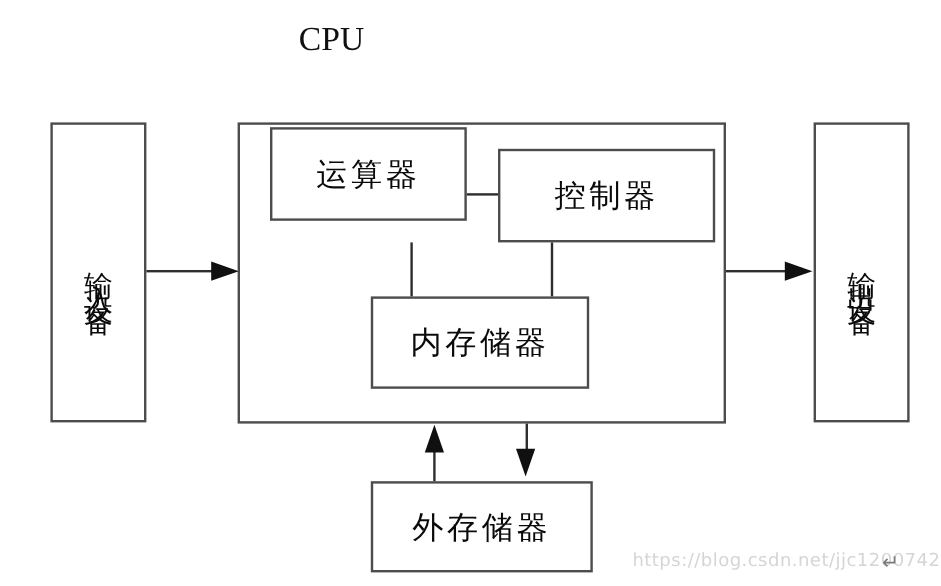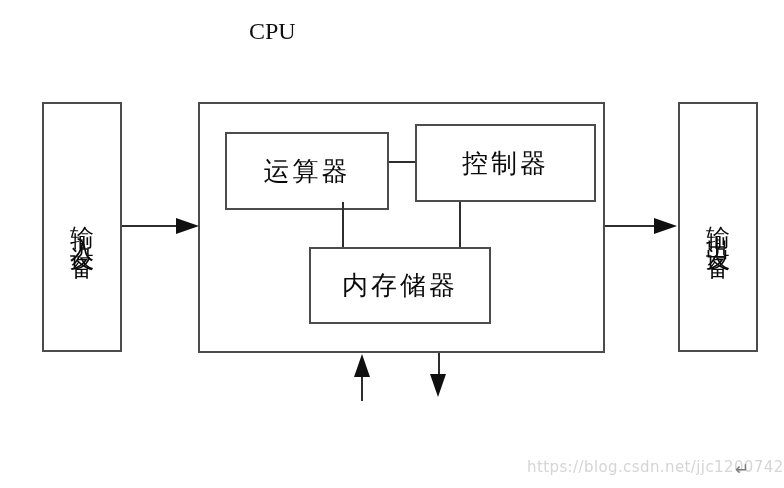--- a/index.html
+++ b/index.html
@@ -36,21 +36,21 @@
     text-orientation: upright;
     font-size: 24px;
     letter-spacing: 10px;
     color: #0a0a0a;
   }
   .cpu-title {
     position: absolute;
     left: 249px;
     top: 18px;
     font-family: "Liberation Serif", "DejaVu Serif", serif;
-    font-size: 24px;
+    font-size: 28px;
     color: #101010;
   }
   .line {
     position: absolute;
     background: #2e2e2e;
   }
   .arrow-head {
     position: absolute;
     width: 0;
     height: 0;
@@ -93,32 +93,35 @@
 <div class="stage">
 
   <div class="cpu-title">CPU</div>
 
   <div class="box" style="left:42px; top:102px; width:80px; height:250px;">
     <span class="box-label-v">输入设备</span>
   </div>
 
   <div class="box" style="left:198px; top:102px; width:407px; height:251px;"></div>
 
-  <div class="box" style="left:225px; top:132px; width:164px; height:78px;">
+  <div class="box" style="left:225px; top:106px; width:164px; height:78px;">
     <span class="box-label-h">运算器</span>
   </div>
 
   <div class="box" style="left:415px; top:124px; width:181px; height:78px;">
     <span class="box-label-h">控制器</span>
   </div>
 
   <div class="box" style="left:309px; top:247px; width:182px; height:77px;">
     <span class="box-label-h">内存储器</span>
   </div>
 
+  <div class="box" style="left:309px; top:401px; width:185px; height:76px;">
+    <span class="box-label-h">外存储器</span>
+  </div>
 
   <div class="box" style="left:678px; top:102px; width:80px; height:250px;">
     <span class="box-label-v">输出设备</span>
   </div>
 
   <div class="line" style="left:389px; top:161px; width:26px; height:2px;"></div>
 
   <div class="line" style="left:342px; top:202px; width:2px; height:45px;"></div>
 
   <div class="line" style="left:459px; top:202px; width:2px; height:45px;"></div>

